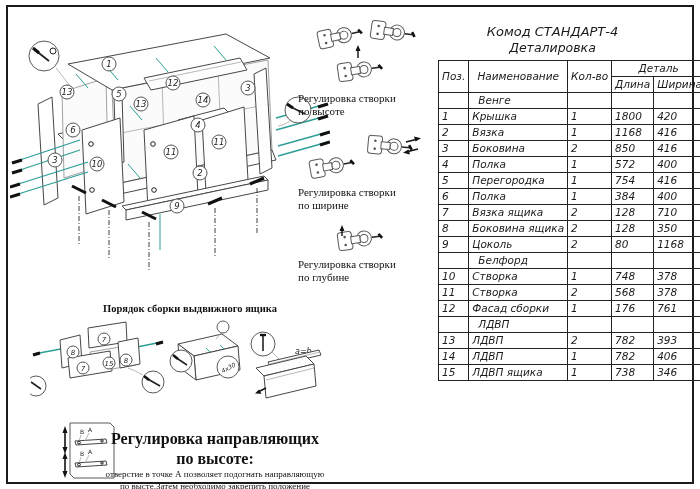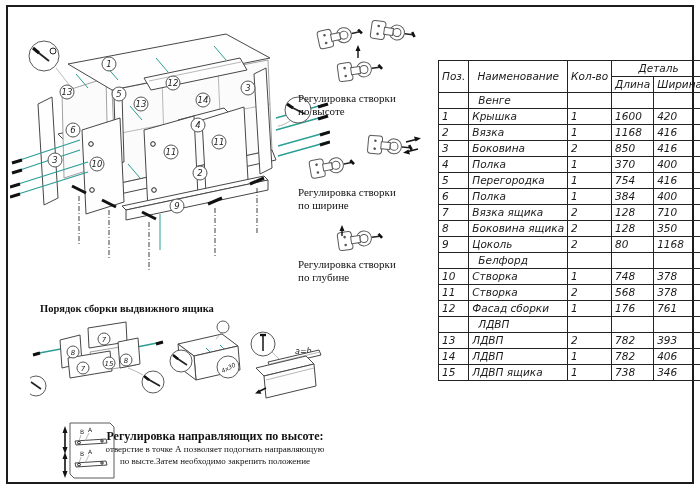--- a/index.html
+++ b/index.html
@@ -24,24 +24,24 @@
   .c-name{width:83px;}
   .c-qty{width:39px;margin-left:42px;}
   .c-len{width:43px;margin-top:32px;}
   .c-wid{width:42px;}
   .grp{margin-left:6px;}
 
   .caption{font-family:"Liberation Serif",serif;font-size:11px;line-height:1.18;
            color:#111;}
 
   .sec-title{font-family:"Liberation Serif",serif;font-weight:bold;font-size:10.5px;
-             color:#111;}
+             text-align:center;color:#111;}
   .note-block{font-family:"Liberation Serif",serif;font-size:9px;line-height:1.3;
               text-align:center;color:#111;}
-  .note-block .nb-title{font-weight:bold;font-size:12px;line-height:1.25;}
+  .note-block .nb-title{font-weight:bold;font-size:16px;line-height:1.25;}
 
   svg{display:block;}
   svg text{font-family:"DejaVu Sans",sans-serif;font-style:italic;fill:#222;}
   .co circle{fill:#fff;stroke:#555;stroke-width:1;}
   .co text{font-size:8.5px;text-anchor:middle;}
   .cos text{font-size:7px;text-anchor:middle;}
   .panel{fill:#fefefe;stroke:#474747;stroke-width:1;}
   .panel-lt{fill:#fbfbfb;stroke:#8a8a8a;stroke-width:0.8;}
   .teal{stroke:#2b9e95;stroke-width:1.3;fill:none;}
   .tealthin{stroke:#2b9e95;stroke-width:1;fill:none;}
@@ -254,20 +254,24 @@
       <use href="#hinge" transform="translate(62,19) rotate(-8)"></use>
       <line x1="44" y1="8" x2="44" y2="16" stroke="#111" stroke-width="1.4"></line>
       <polygon points="44,5 41.5,11 46.5,11" fill="#111"></polygon>
     </svg>
     <div class="caption">
       <span>Регулировка створки</span><br>
       <span>по глубине</span>
     </div>
   </div>
 
+  <div class="abs gost doc-title">
+    <div class="t1">Комод СТАНДАРТ-4</div>
+    <div class="t2">Деталировка</div>
+  </div>
 
   <table class="parts abs" style="left:438px;top:60px;">
     <tbody>
       <tr>
         <td class="c-pos hd" rowspan="2">Поз.</td>
         <td class="c-name hd" rowspan="2">Наименование</td>
         <td class="c-qty hd" rowspan="2">Кол-во</td>
         <td class="hd" colspan="2">Деталь</td>
       </tr>
       <tr>
@@ -278,42 +282,42 @@
       <td class="c-pos"></td>
       <td class="c-name"><span class="grp">Венге</span></td>
       <td class="c-qty"></td>
       <td class="c-len"></td>
       <td class="c-wid"></td>
     </tr>
         <tr>
       <td class="c-pos">1</td>
       <td class="c-name">Крышка</td>
       <td class="c-qty">1</td>
-      <td class="c-len">1600</td>
+      <td class="c-len">1800</td>
       <td class="c-wid">420</td>
     </tr>
         <tr>
       <td class="c-pos">2</td>
       <td class="c-name">Вязка</td>
       <td class="c-qty">1</td>
       <td class="c-len">1168</td>
       <td class="c-wid">416</td>
     </tr>
         <tr>
       <td class="c-pos">3</td>
       <td class="c-name">Боковина</td>
       <td class="c-qty">2</td>
       <td class="c-len">850</td>
       <td class="c-wid">416</td>
     </tr>
         <tr>
       <td class="c-pos">4</td>
       <td class="c-name">Полка</td>
       <td class="c-qty">1</td>
-      <td class="c-len">370</td>
+      <td class="c-len">572</td>
       <td class="c-wid">400</td>
     </tr>
         <tr>
       <td class="c-pos">5</td>
       <td class="c-name">Перегородка</td>
       <td class="c-qty">1</td>
       <td class="c-len">754</td>
       <td class="c-wid">416</td>
     </tr>
         <tr>

